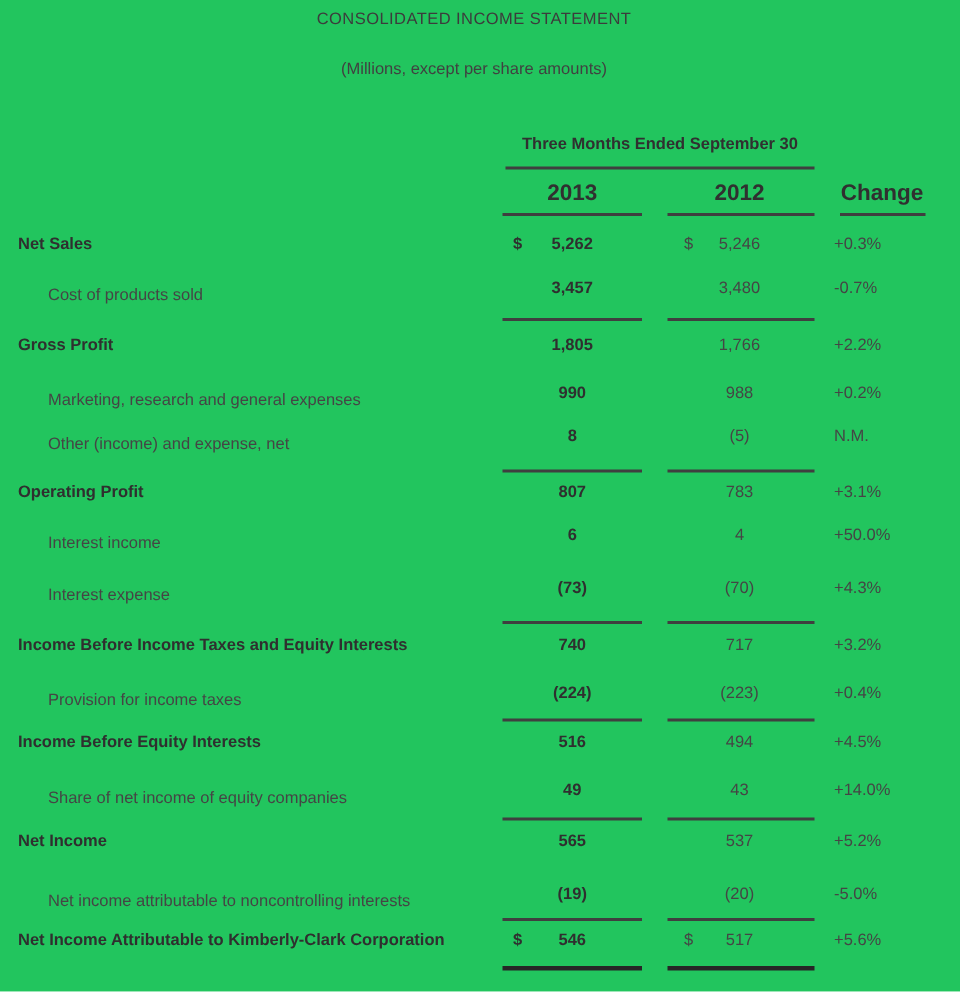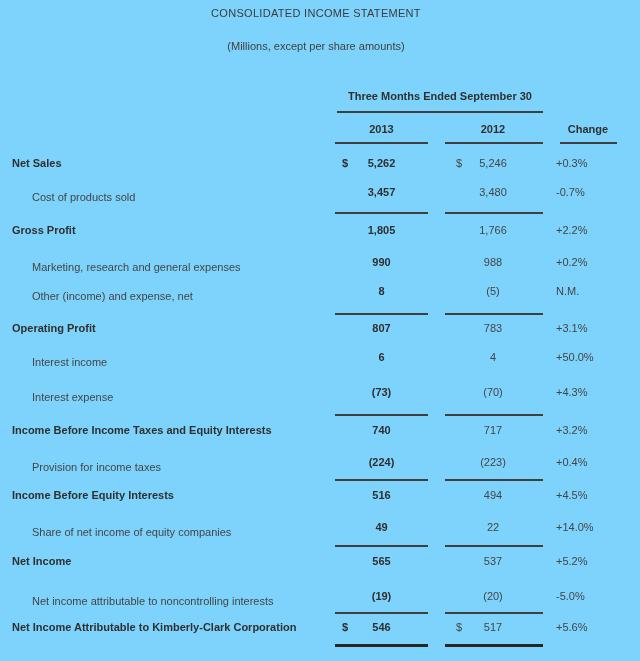--- a/index.html
+++ b/index.html
@@ -5,38 +5,38 @@
   * { margin:0; padding:0; box-sizing:border-box; }
   html,body { background:#ffffff; }
   body {
     width:640px; height:661px;
     font-family:"Liberation Sans","DejaVu Sans",sans-serif;
     color:#414141;
     -webkit-font-smoothing:antialiased;
   }
   .page {
     position:relative; width:640px; height:661px;
-    background:#7dd3fc; overflow:hidden;
+    background:#22c55e; overflow:hidden;
   }
   .title {
     position:absolute; top:6px; left:0; width:632px;
     text-align:center; font-size:11px; line-height:14px;
     color:#3c3c3c; letter-spacing:0.3px;
   }
   .subtitle {
     position:absolute; top:39px; left:0; width:632px;
     text-align:center; font-size:11px; line-height:14px; color:#414141;
   }
   .period {
     position:absolute; top:89px; left:337px; width:206px;
     text-align:center; font-size:11px; line-height:14px;
     font-weight:bold; color:#303030;
   }
   .colhead {
-    position:absolute; top:122px; font-size:11px; line-height:14px;
+    position:absolute; top:122px; font-size:15px; line-height:14px;
     font-weight:bold; text-align:center; color:#303030;
   }
   .ch2013 { left:335px; width:93px; }
   .ch2012 { left:443px; width:100px; }
   .chchange { left:558px; width:60px; }
   .rule {
     position:absolute; height:2px; background:#3f3f3f;
   }
   .rule.thick { height:3px; background:#262626; }
   .row {
@@ -136,21 +136,21 @@
       </div>
       <div class="row" style="top: 486px;">
         <div class="label bold">Income Before Equity Interests</div>
         <div class="cell c2013"><span>516</span></div>
         <div class="cell c2012"><span>494</span></div>
         <div class="cell cchange">+4.5%</div>
       </div>
       <div class="row" style="top: 518px;">
         <div class="label indent">Share of net income of equity companies</div>
         <div class="cell c2013"><span>49</span></div>
-        <div class="cell c2012"><span>22</span></div>
+        <div class="cell c2012"><span>43</span></div>
         <div class="cell cchange">+14.0%</div>
       </div>
       <div class="row" style="top: 552px;">
         <div class="label bold">Net Income</div>
         <div class="cell c2013"><span>565</span></div>
         <div class="cell c2012"><span>537</span></div>
         <div class="cell cchange">+5.2%</div>
       </div>
       <div class="row" style="top: 587px;">
         <div class="label indent">Net income attributable to noncontrolling interests</div>

